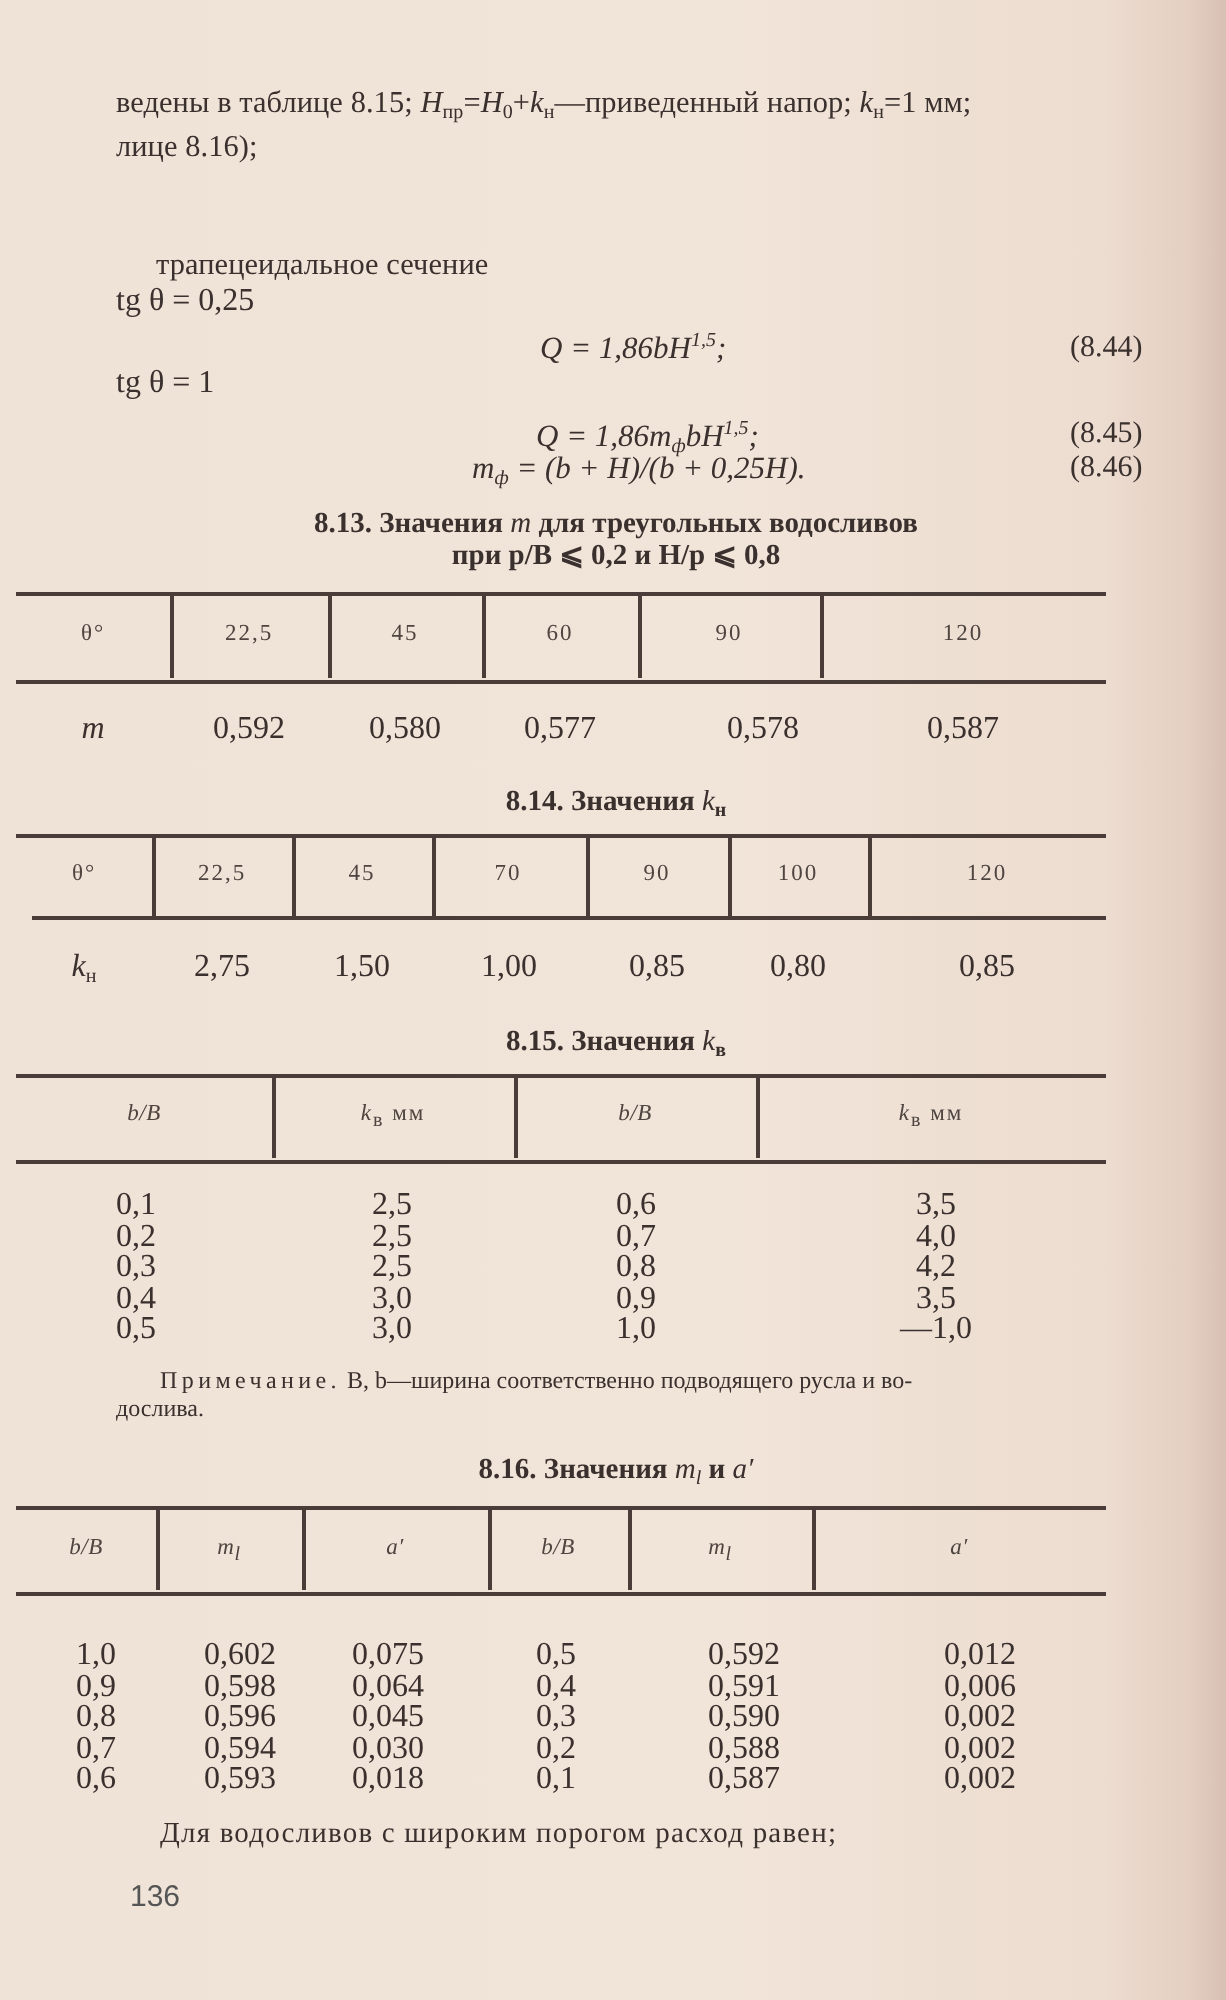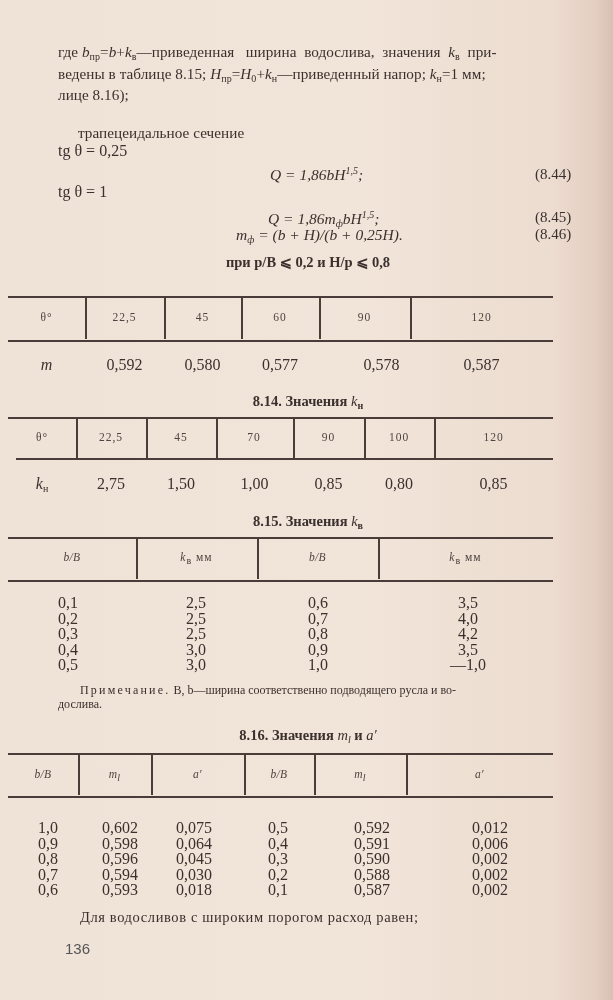--- a/index.html
+++ b/index.html
@@ -30,37 +30,37 @@
   .note { font-size: 12px; line-height: 13.5px; }
   .spaced { letter-spacing: 2.2px; }
   .pagenum { position: absolute; font-family: "Liberation Sans", "DejaVu Sans", sans-serif; font-size: 15px; color: #555; }
 </style>
 </head>
 <body>
 
 <div class="page">
 
   <div class="abs para" style="left:0; top:44px; width:532px;">
-    <span class="para-line">где <span class="i">b</span><span class="sub">пр</span>=<span class="i">b</span>+<span class="i">k</span><span class="sub">в</span>—приведенная&nbsp;&nbsp; ширина&nbsp; водослива,&nbsp; значения&nbsp; <span class="i">k</span><span class="sub">в</span>&nbsp; при-</span>
     <span class="para-line">ведены в таблице 8.15; <span class="i">H</span><span class="sub">пр</span>=<span class="i">H</span><span class="sub">0</span>+<span class="i">k</span><span class="sub">н</span>—приведенный напор; <span class="i">k</span><span class="sub">н</span>=1 мм;</span>
     <span class="para-line">лице 8.16);</span>
   </div>
 
   <div class="abs para" style="left:20px; top:125px;">трапецеидальное сечение</div>
   <div class="abs formula" style="left:0; top:142px; font-size:16px;">tg θ = 0,25</div>
   <div class="abs formula i" style="left:212px; top:165px;"><span>Q = 1,86bH</span><span class="sup">1,5</span><span>;</span></div>
   <div class="abs eqno" style="left:477px; top:166px;">(8.44)</div>
 
   <div class="abs formula" style="left:0; top:183px; font-size:16px;">tg θ = 1</div>
   <div class="abs formula i" style="left:210px; top:209px;"><span>Q = 1,86m</span><span class="sub">ф</span><span>bH</span><span class="sup">1,5</span><span>;</span></div>
   <div class="abs eqno" style="left:477px; top:209px;">(8.45)</div>
   <div class="abs formula i" style="left:178px; top:226px;"><span>m</span><span class="sub">ф</span><span> = (b + H)/(b + 0,25H).</span></div>
   <div class="abs eqno" style="left:477px; top:226px;">(8.46)</div>
 
   <div class="abs tcap" style="left:0; width:500px; top:254px;">
+    <div><span>8.13. Значения </span><span class="i">m</span><span> для треугольных водосливов</span></div>
     <div>при p/B ⩽ 0,2 и H/p ⩽ 0,8</div>
   </div>
   <div class="rule" style="left:-50px; width:545px; top:296px;"></div>
   <div class="vsep" style="left:27px; top:298px; height:41px;"></div>
   <div class="vsep" style="left:106px; top:298px; height:41px;"></div>
   <div class="vsep" style="left:183px; top:298px; height:41px;"></div>
   <div class="vsep" style="left:261px; top:298px; height:41px;"></div>
   <div class="vsep" style="left:352px; top:298px; height:41px;"></div>
   <div class="th" style="left:-50px; width:77px; top:311px;">θ°</div>
   <div class="th" style="left:27px; width:79px; top:311px;">22,5</div>

